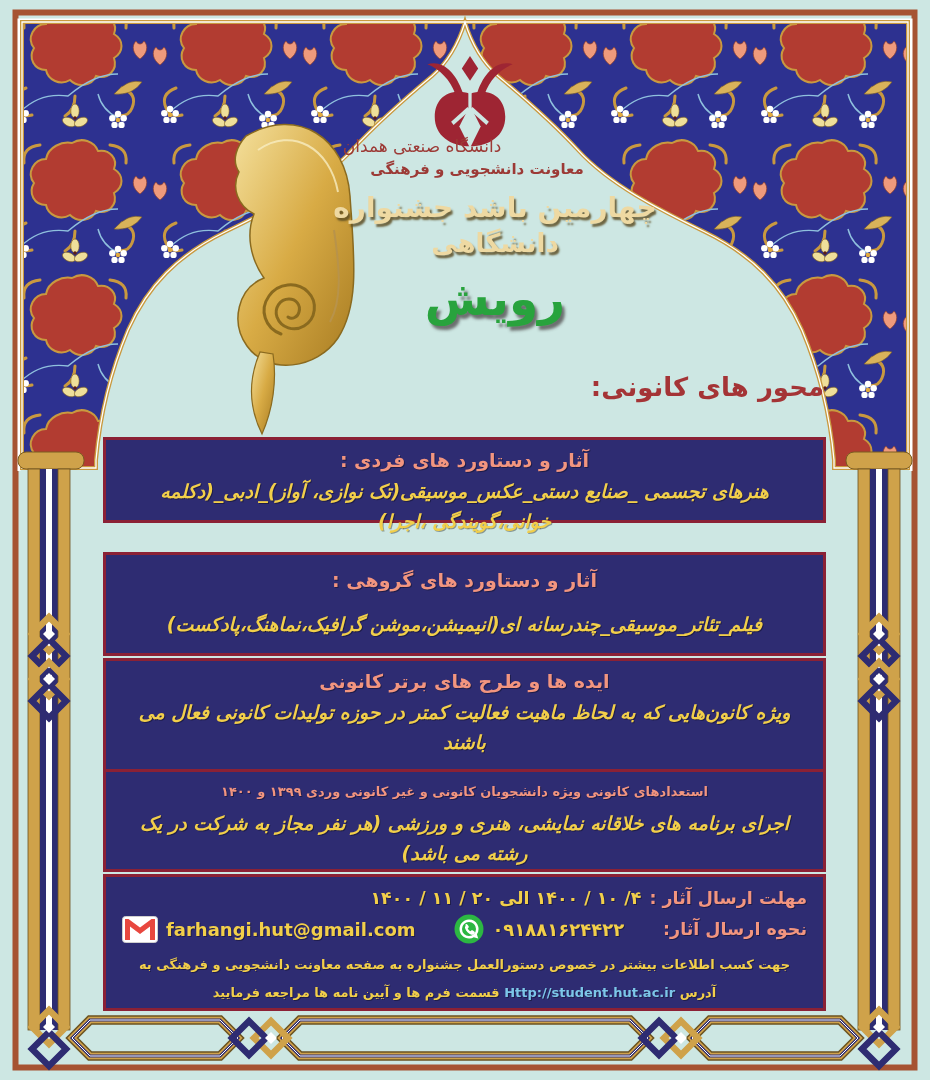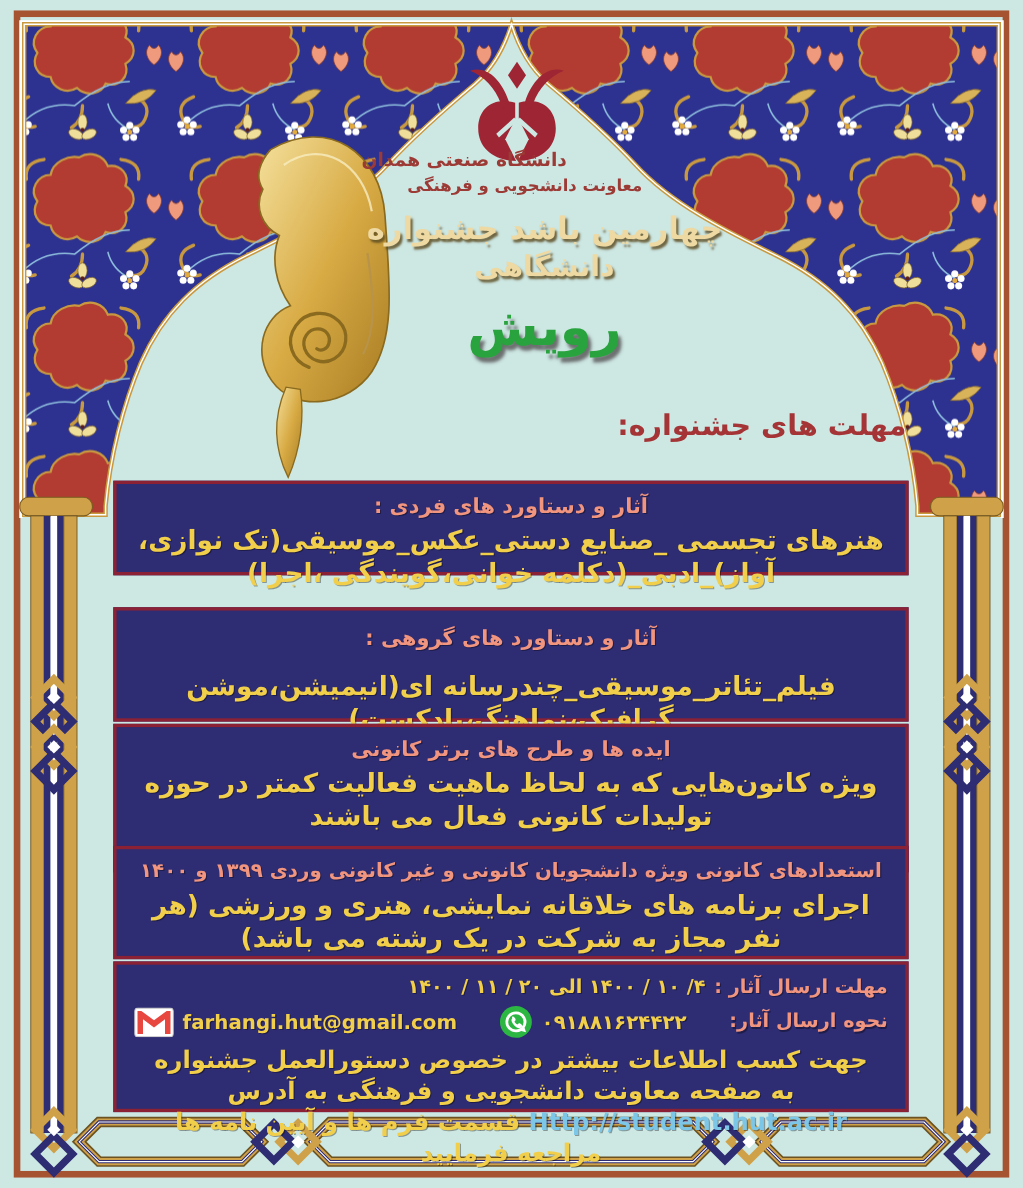--- a/index.html
+++ b/index.html
@@ -5,60 +5,60 @@
   html,body{margin:0;padding:0;}
   body{
     width:930px;height:1080px;position:relative;overflow:hidden;
     background:#cde7e3;
     font-family:"DejaVu Sans","Liberation Sans",sans-serif;
   }
   svg.deco{position:absolute;left:0;top:0;z-index:1;}
   .txt{position:absolute;z-index:5;}
 
   .uni-name{top:136px;left:0;width:844px;text-align:center;
-    color:#9c3a36;font-size:17px;font-weight:bold;direction:rtl;}
+    color:#9c3a36;font-size:17px;font-weight:normal;direction:rtl;}
   .uni-dept{top:160px;left:0;width:930px;text-align:center;
     color:#9c3a36;font-size:15px;font-weight:bold;direction:rtl;padding-left:12px;}
 
   .title-block{top:190px;left:300px;width:390px;text-align:center;direction:rtl;}
   .title-l1{font-size:28px;font-weight:bold;color:#eed9a2;
     text-shadow:2px 3px 2px rgba(92,76,34,.85);line-height:36px;}
   .title-l2{font-size:26px;font-weight:bold;color:#eed9a2;
     text-shadow:2px 3px 2px rgba(92,76,34,.85);line-height:34px;}
   .fest-name{margin-top:12px;font-size:47px;font-weight:bold;color:#28a33d;
     text-shadow:3px 4px 3px rgba(90,90,90,.85);line-height:54px;}
 
   .themes{top:372px;right:106px;font-size:26px;font-weight:bold;
     color:#a43436;direction:rtl;}
 
   .sec{position:absolute;left:103px;width:723px;box-sizing:border-box;
     background:#2e2c72;border:3px solid #8b2135;text-align:center;direction:rtl;z-index:5;}
   .sec .h{color:#f2957f;font-size:19px;font-weight:bold;line-height:26px;
     margin:7px 10px 0;text-shadow:1px 1px 0 rgba(0,0,0,.35);}
-  .sec .b{color:#f2cf4a;font-size:24px;font-weight:bold;line-height:30px;
-    margin:3px 0 0;padding:0 18px;text-shadow:1px 1px 0 rgba(0,0,0,.35);}
+  .sec .b{color:#f2cf4a;font-size:19px;font-weight:bold;line-height:30px;
+    margin:3px 0 0;padding:0 18px;text-shadow:1px 1px 0 rgba(0,0,0,.35);font-style:italic;}
   .s1{top:437px;height:86px;}
   .s2{top:552px;height:104px;}
   .s2 .h{margin-top:12px;} .s2 .b{margin-top:16px;}
   .s3{top:658px;height:135px;}
   .s4{top:769px;height:103px;}
-  .s4 .h{font-size:18px;}
+  .s4 .h{font-size:13px;}
   .s5{top:874px;height:137px;text-align:right;}
 
   .row{display:flex;align-items:center;direction:rtl;}
   .row1{padding:11px 16px 0;gap:8px;}
   .lbl{color:#f2957f;font-size:17.5px;font-weight:bold;text-shadow:1px 1px 0 rgba(0,0,0,.35);}
   .val{color:#f2cf4a;font-size:17.5px;font-weight:bold;text-shadow:1px 1px 0 rgba(0,0,0,.35);}
   .row2{padding:6px 16px 0;justify-content:space-between;}
   .grp{display:flex;align-items:center;gap:8px;direction:ltr;}
   .phone{color:#f2cf4a;font-size:18px;font-weight:bold;letter-spacing:1px;
     text-shadow:1px 1px 0 rgba(0,0,0,.35);}
   .email{color:#f2cf4a;font-size:18px;font-weight:bold;
     text-shadow:1px 1px 0 rgba(0,0,0,.35);}
-  .info{margin-top:7px;padding:0 24px;color:#f2cf4a;font-size:22px;
+  .info{margin-top:7px;padding:0 24px;color:#f2cf4a;font-size:13px;
     font-weight:bold;line-height:28px;text-align:center;direction:rtl;
     text-shadow:1px 1px 0 rgba(0,0,0,.35);}
   .url{color:#7cc6e8;direction:ltr;unicode-bidi:embed;}
 </style>
 </head>
 <body>
 
 <svg class="deco" width="930" height="1080" viewBox="0 0 930 1080">
   <defs>
     <linearGradient id="goldgrad" x1="0" y1="0" x2="1" y2="1">
@@ -210,21 +210,21 @@
 
 <div class="txt uni-name">دانشگاه صنعتی همدان</div>
 <div class="txt uni-dept">معاونت دانشجویی و فرهنگی</div>
 
 <div class="txt title-block">
   <div class="title-l1">چهارمین باشد جشنواره</div>
   <div class="title-l2">دانشگاهی</div>
   <div class="fest-name">رویش</div>
 </div>
 
-<div class="txt themes">مهلت های جشنواره:</div>
+<div class="txt themes">محور های کانونی:</div>
 
 <div class="sec s1">
   <div class="h">آثار و دستاورد های فردی :</div>
   <div class="b">هنرهای تجسمی _صنایع دستی_عکس_موسیقی(تک نوازی، آواز)_ادبی_(دکلمه خوانی،گویندگی ،اجرا)</div>
 </div>
 
 <div class="sec s2">
   <div class="h">آثار و دستاورد های گروهی :</div>
   <div class="b">فیلم_تئاتر_موسیقی_چندرسانه ای(انیمیشن،موشن گرافیک،نماهنگ،پادکست)</div>
 </div>

